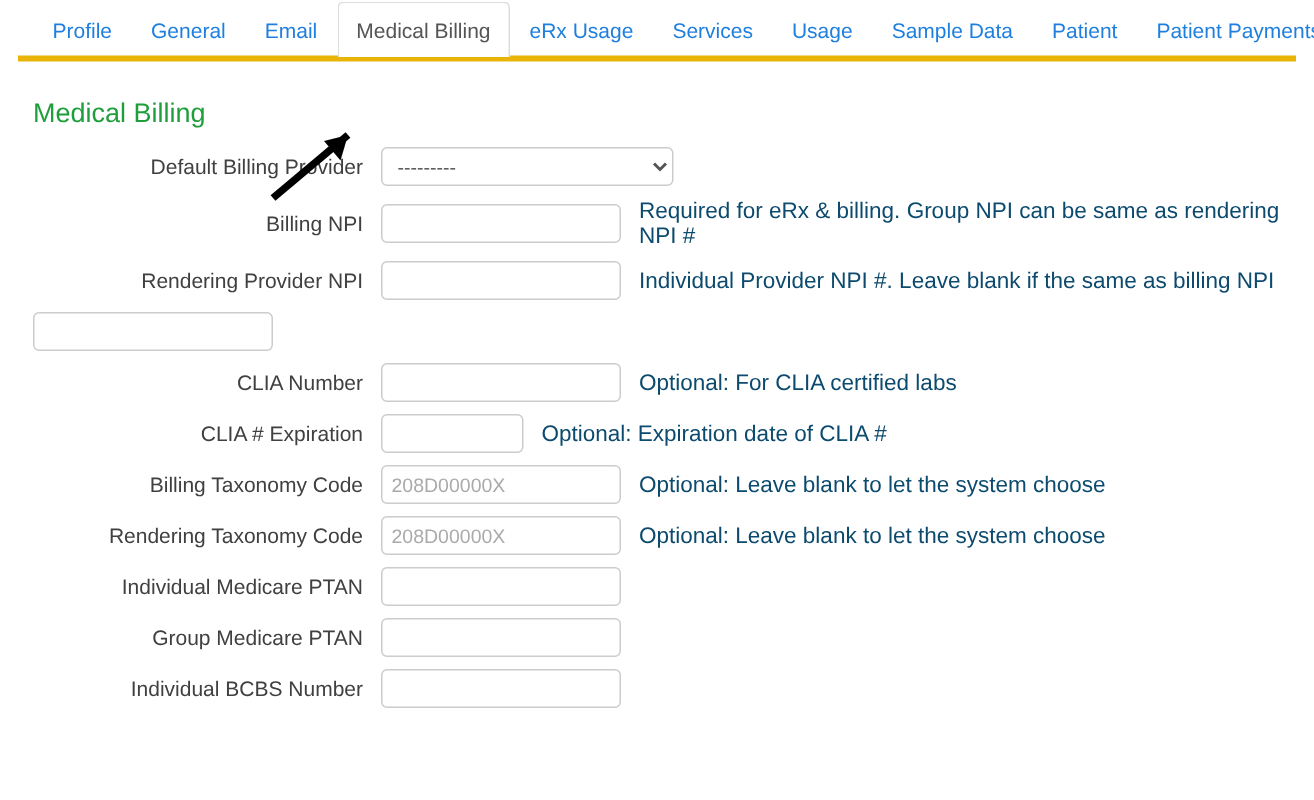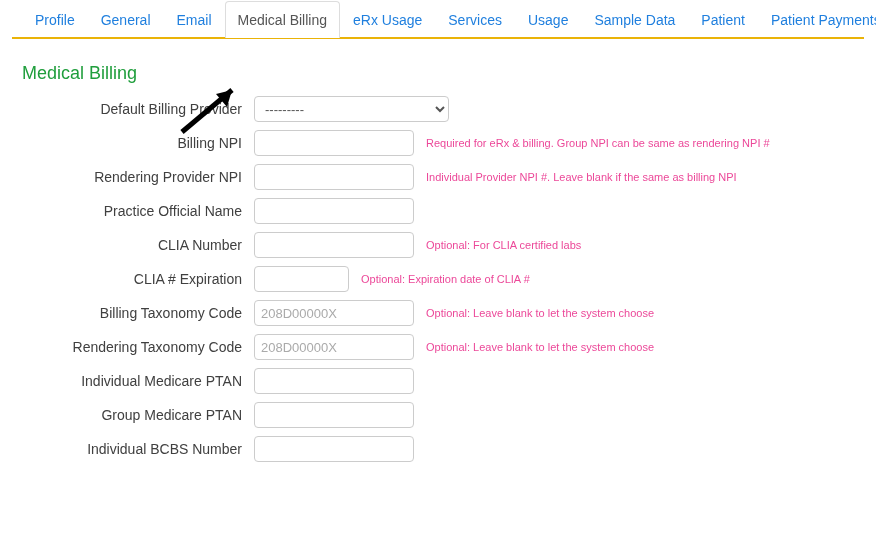--- a/index.html
+++ b/index.html
@@ -14,21 +14,21 @@
     }
     .container { padding: 0 22px 20px 22px; position: relative; }
     h1.page-title {
       font-size: 28px;
       font-weight: 300;
       color: #555;
       margin: 4px 0 12px 0;
       letter-spacing: 0.3px;
     }
     .tabs {
-      border-bottom: 2px solid #eab308;
+      border-bottom: 4px solid #eab308;
       display: flex;
       align-items: flex-end;
       gap: 0;
       margin: 0 -10px 24px -10px;
       padding: 0 10px;
     }
     .tab {
       color: #1f7fde;
       font-size: 14px;
       padding: 10px 12px 10px 12px;
@@ -71,22 +71,22 @@
       padding: 3px 6px;
       font-size: 13px;
       color: #555;
       background: #fff;
     }
     .form-input::placeholder { color: #aaa; }
     .form-input.w-std { width: 160px; }
     .form-input.w-sm { width: 95px; }
     .form-select { width: 195px; font-size: 13px; }
     .help {
-      color: #ec4899;
-      font-size: 11px;
+      color: #0c4a6e;
+      font-size: 15px;
     }
     
     .arrow-annotation {
       position: absolute;
       left: 172px;
       top: 82px;
       width: 80px;
       height: 60px;
       pointer-events: none;
     }
@@ -129,21 +129,20 @@
     <span class="help">Required for eRx &amp; billing. Group NPI can be same as rendering NPI #</span>
   </div>
 
   <div class="form-row">
     <label class="form-label">Rendering Provider NPI</label>
     <input class="form-input w-std" type="text" value="" style="">
     <span class="help">Individual Provider NPI #. Leave blank if the same as billing NPI</span>
   </div>
 
   <div class="form-row">
-    <label class="form-label">Practice Official Name</label>
     <input class="form-input w-std" type="text" value="" style="">
   </div>
 
 
   <div class="form-row">
     <label class="form-label">CLIA Number</label>
     <input class="form-input w-std" type="text" value="" style="">
     <span class="help">Optional: For CLIA certified labs</span>
   </div>
 

